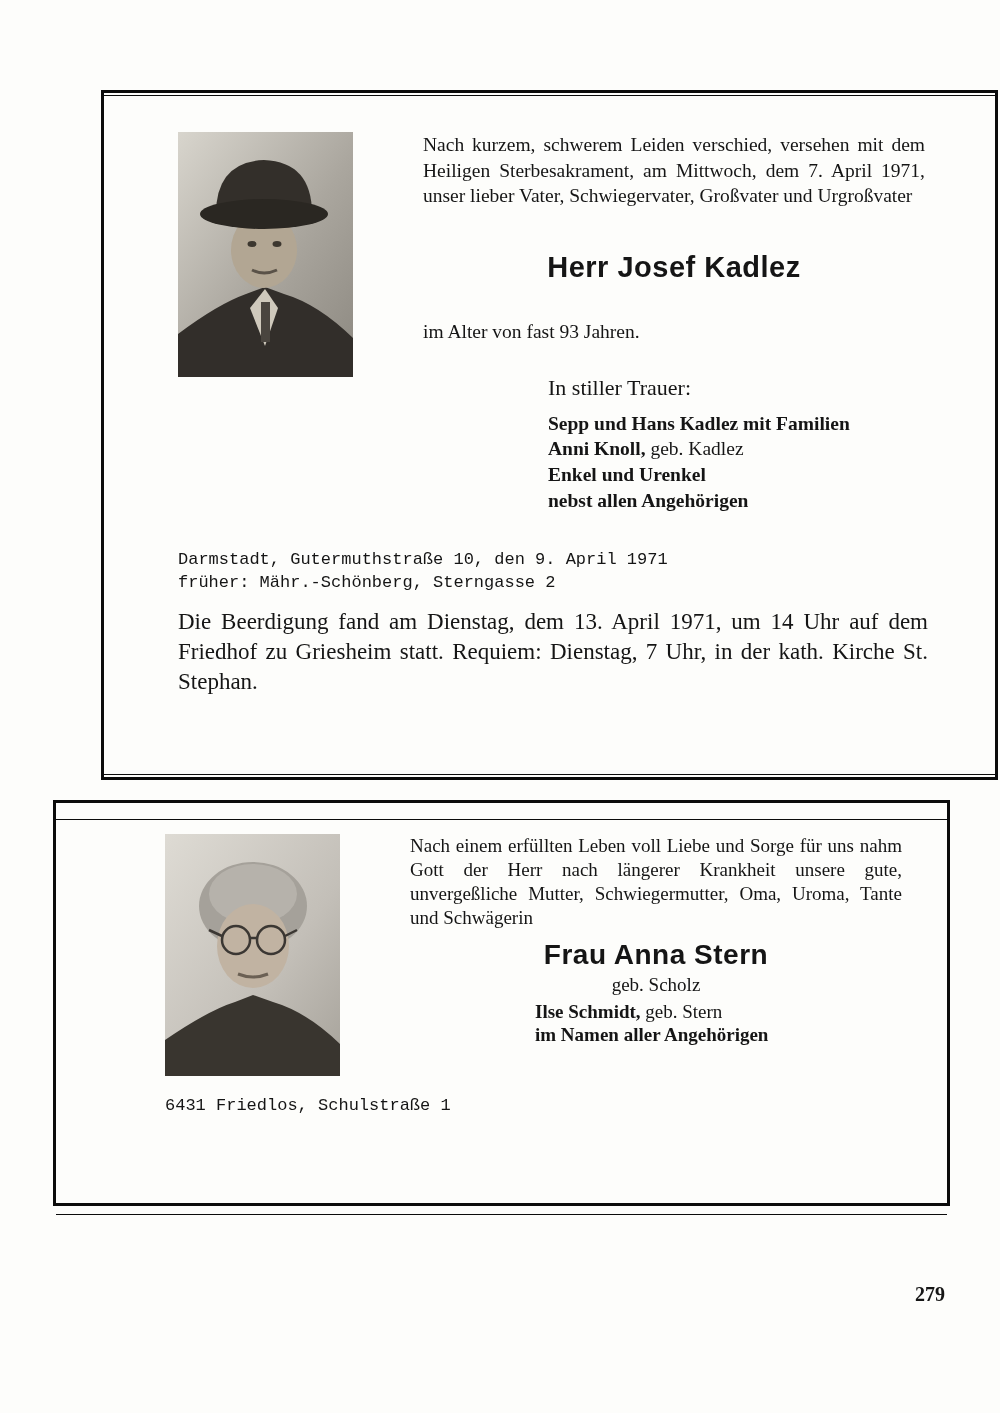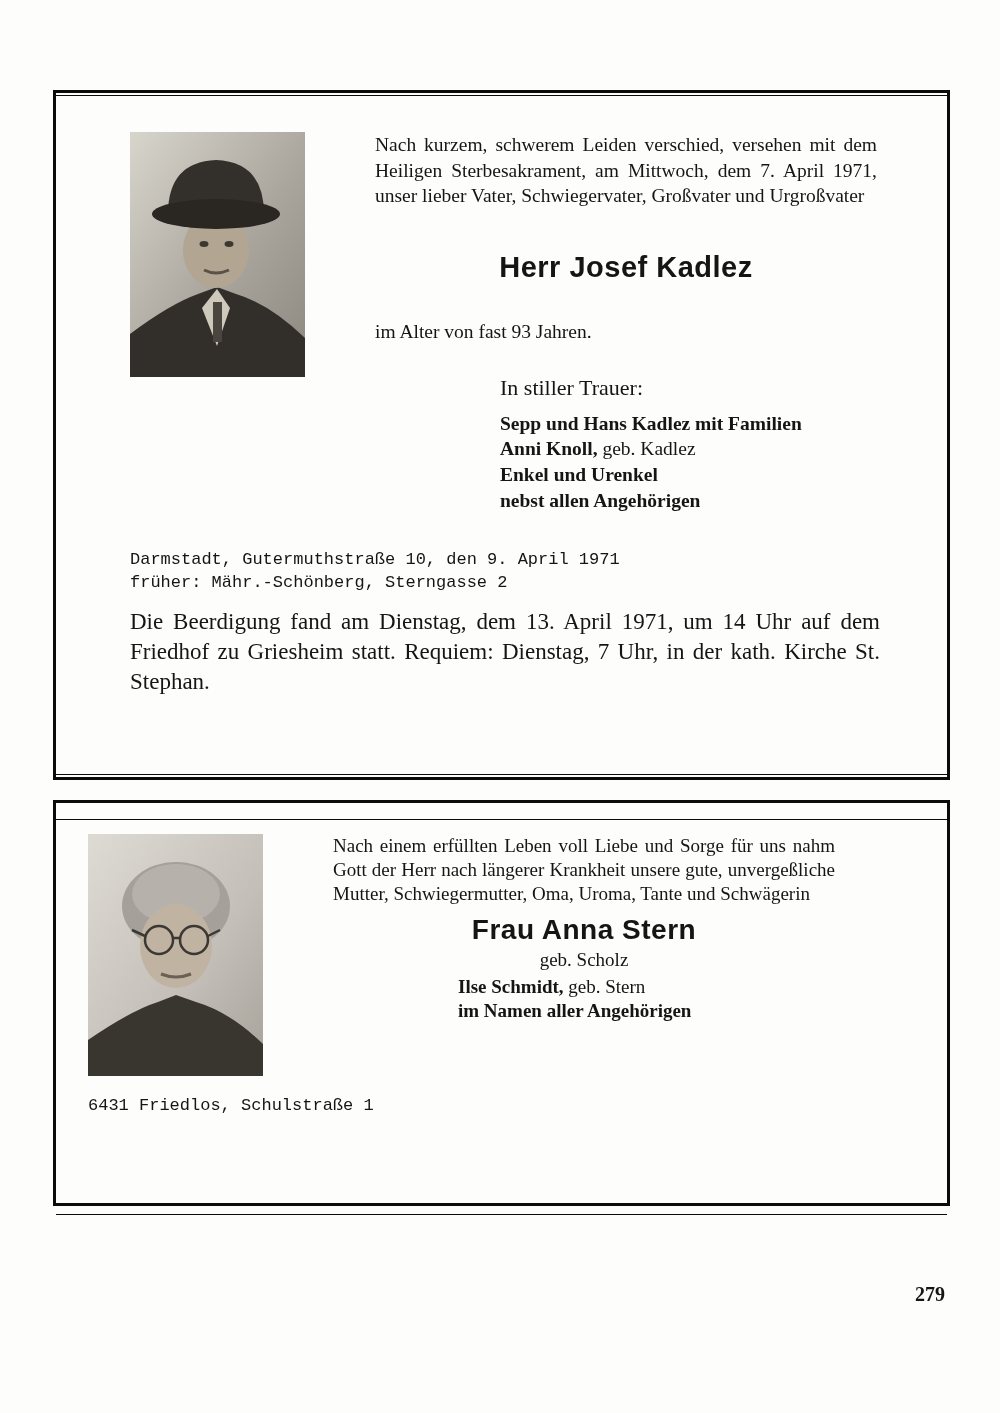--- a/index.html
+++ b/index.html
@@ -13,31 +13,31 @@
     overflow:hidden;
   }
 
   
   .notice {
     position:absolute;
     left:53px; width:897px;
     border:3px solid #0b0b0b;
     background:#fdfdfb;
   }
-  .notice-1 { top:90px;  height:690px; }
+  .notice-1 { top:90px;  height:690px;margin-left:48px; }
   .notice-2 { top:800px; height:406px; }
   .notice-inner {
     margin:2px 0;
     height:calc(100% - 4px);
     border-top:1px solid #0b0b0b;
     border-bottom:1px solid #0b0b0b;
     overflow:hidden;
   }
   .notice-1 .notice-inner { padding:36px 45px 20px 74px; }
-  .notice-2 .notice-inner { padding:14px 45px 14px 32px;margin-top:16px; }
+  .notice-2 .notice-inner { padding:14px 45px 14px 109px;margin-top:16px; }
 
   .row { display:flex; align-items:flex-start; }
   .photo {
     flex:0 0 auto;
     width:175px;
     background:#c9c6c0;
     overflow:hidden;
   }
   .photo svg { display:block; }
   .photo-1 { height:245px; }

